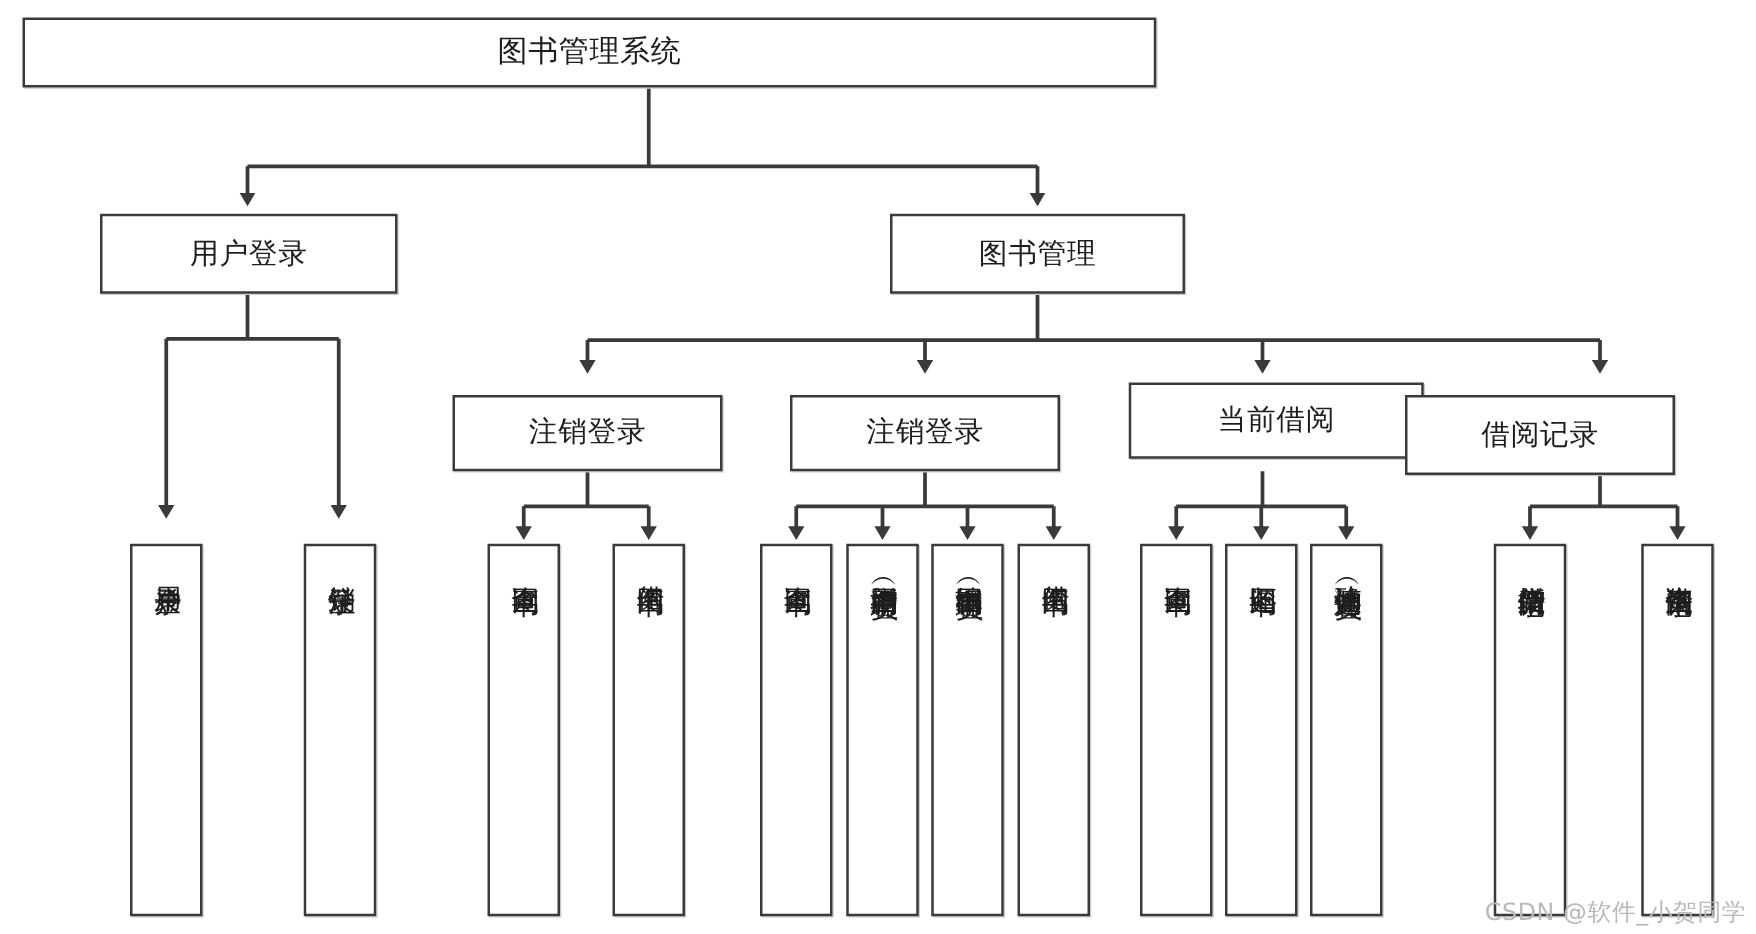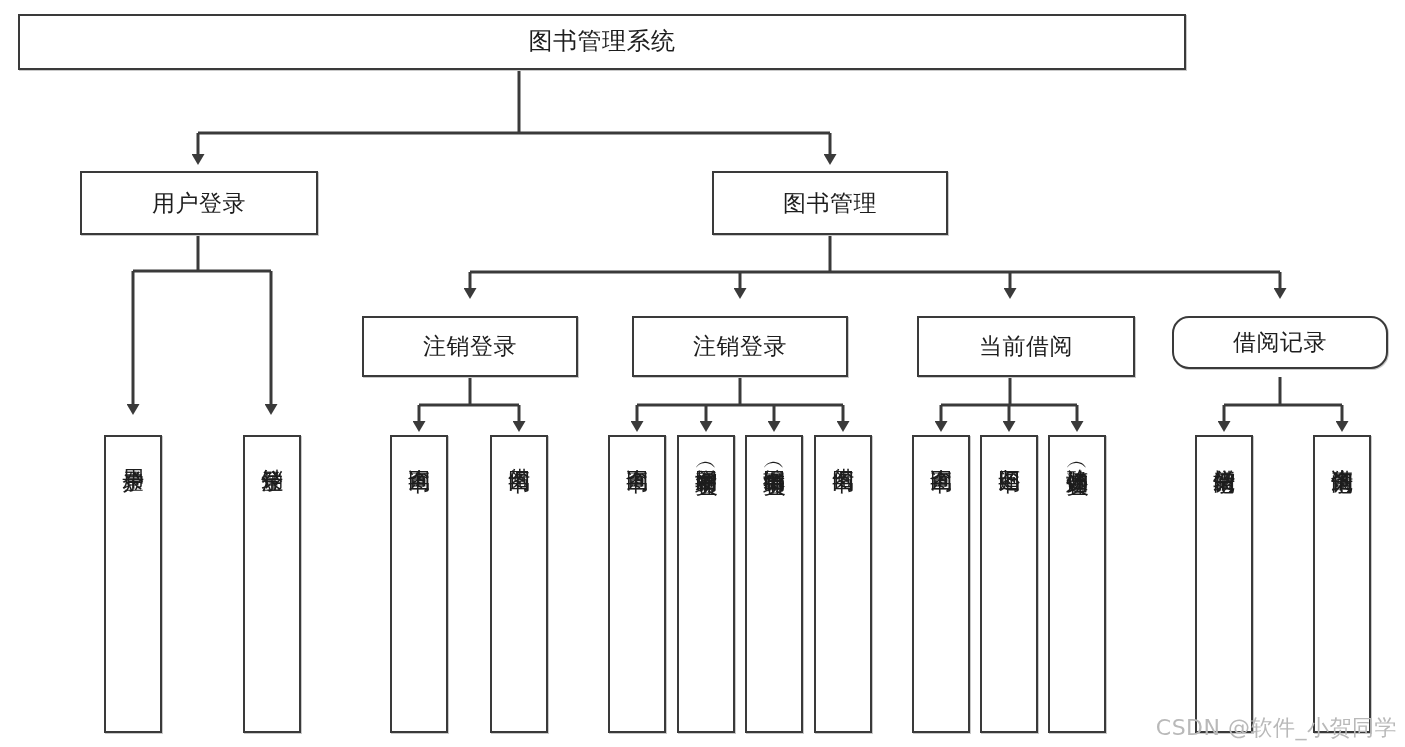--- a/index.html
+++ b/index.html
@@ -62,21 +62,21 @@
     writing-mode: vertical-rl;
     text-orientation: upright;
     line-height: 1.12;
     letter-spacing: 1px;
     white-space: nowrap;
   }
   .watermark {
     position: absolute;
     right: 8px;
     bottom: 4px;
-    font-size: 22px;
+    font-size: 19px;
     color: #b9b9b9;
     letter-spacing: 0.5px;
     user-select: none;
     white-space: nowrap;
   }
 </style>
 </head>
 <body>
 
 <div id="canvas">
@@ -125,41 +125,41 @@
       <path d="M1009,405 L1009,422" marker-end="url(#arrow)"></path>
       <path d="M1077,405 L1077,422" marker-end="url(#arrow)"></path>
 
       <path d="M1280,377 L1280,405"></path>
       <path d="M1224,405 L1342,405"></path>
       <path d="M1224,405 L1224,422" marker-end="url(#arrow)"></path>
       <path d="M1342,405 L1342,422" marker-end="url(#arrow)"></path>
     </g>
   </svg>
 
-  <div class="node horiz root" style="left:18px; top:14px; width:1168px; height:56px;">
+  <div class="node horiz root" style="left:18px; top:14px; width:907px; height:56px;">
     <span class="lbl">图书管理系统</span>
   </div>
 
   <div class="node horiz" style="left:80px; top:171px; width:238px; height:64px;">
     <span class="lbl">用户登录</span>
   </div>
   <div class="node horiz" style="left:712px; top:171px; width:236px; height:64px;">
     <span class="lbl">图书管理</span>
   </div>
 
   <div class="node horiz" style="left:362px; top:316px; width:216px; height:61px;">
     <span class="lbl">注销登录</span>
   </div>
   <div class="node horiz" style="left:632px; top:316px; width:216px; height:61px;">
     <span class="lbl">注销登录</span>
   </div>
-  <div class="node horiz" style="left:903px; top:316px; width:218px; height:61px;margin-left:14px;">
+  <div class="node horiz" style="left:903px; top:306px; width:236px; height:61px;">
     <span class="lbl">当前借阅</span>
   </div>
-  <div class="node horiz" style="left:1172px; top:316px; width:216px; height:53px;border-radius:17px;">
+  <div class="node horiz" style="left:1124px; top:316px; width:216px; height:64px;">
     <span class="lbl">借阅记录</span>
   </div>
 
   <div class="node vert" style="left:104px; top:435px; width:58px; height:298px;">
     <span class="lbl">用户登录</span>
   </div>
   <div class="node vert" style="left:243px; top:435px; width:58px; height:298px;">
     <span class="lbl">注销登录</span>
   </div>
 

